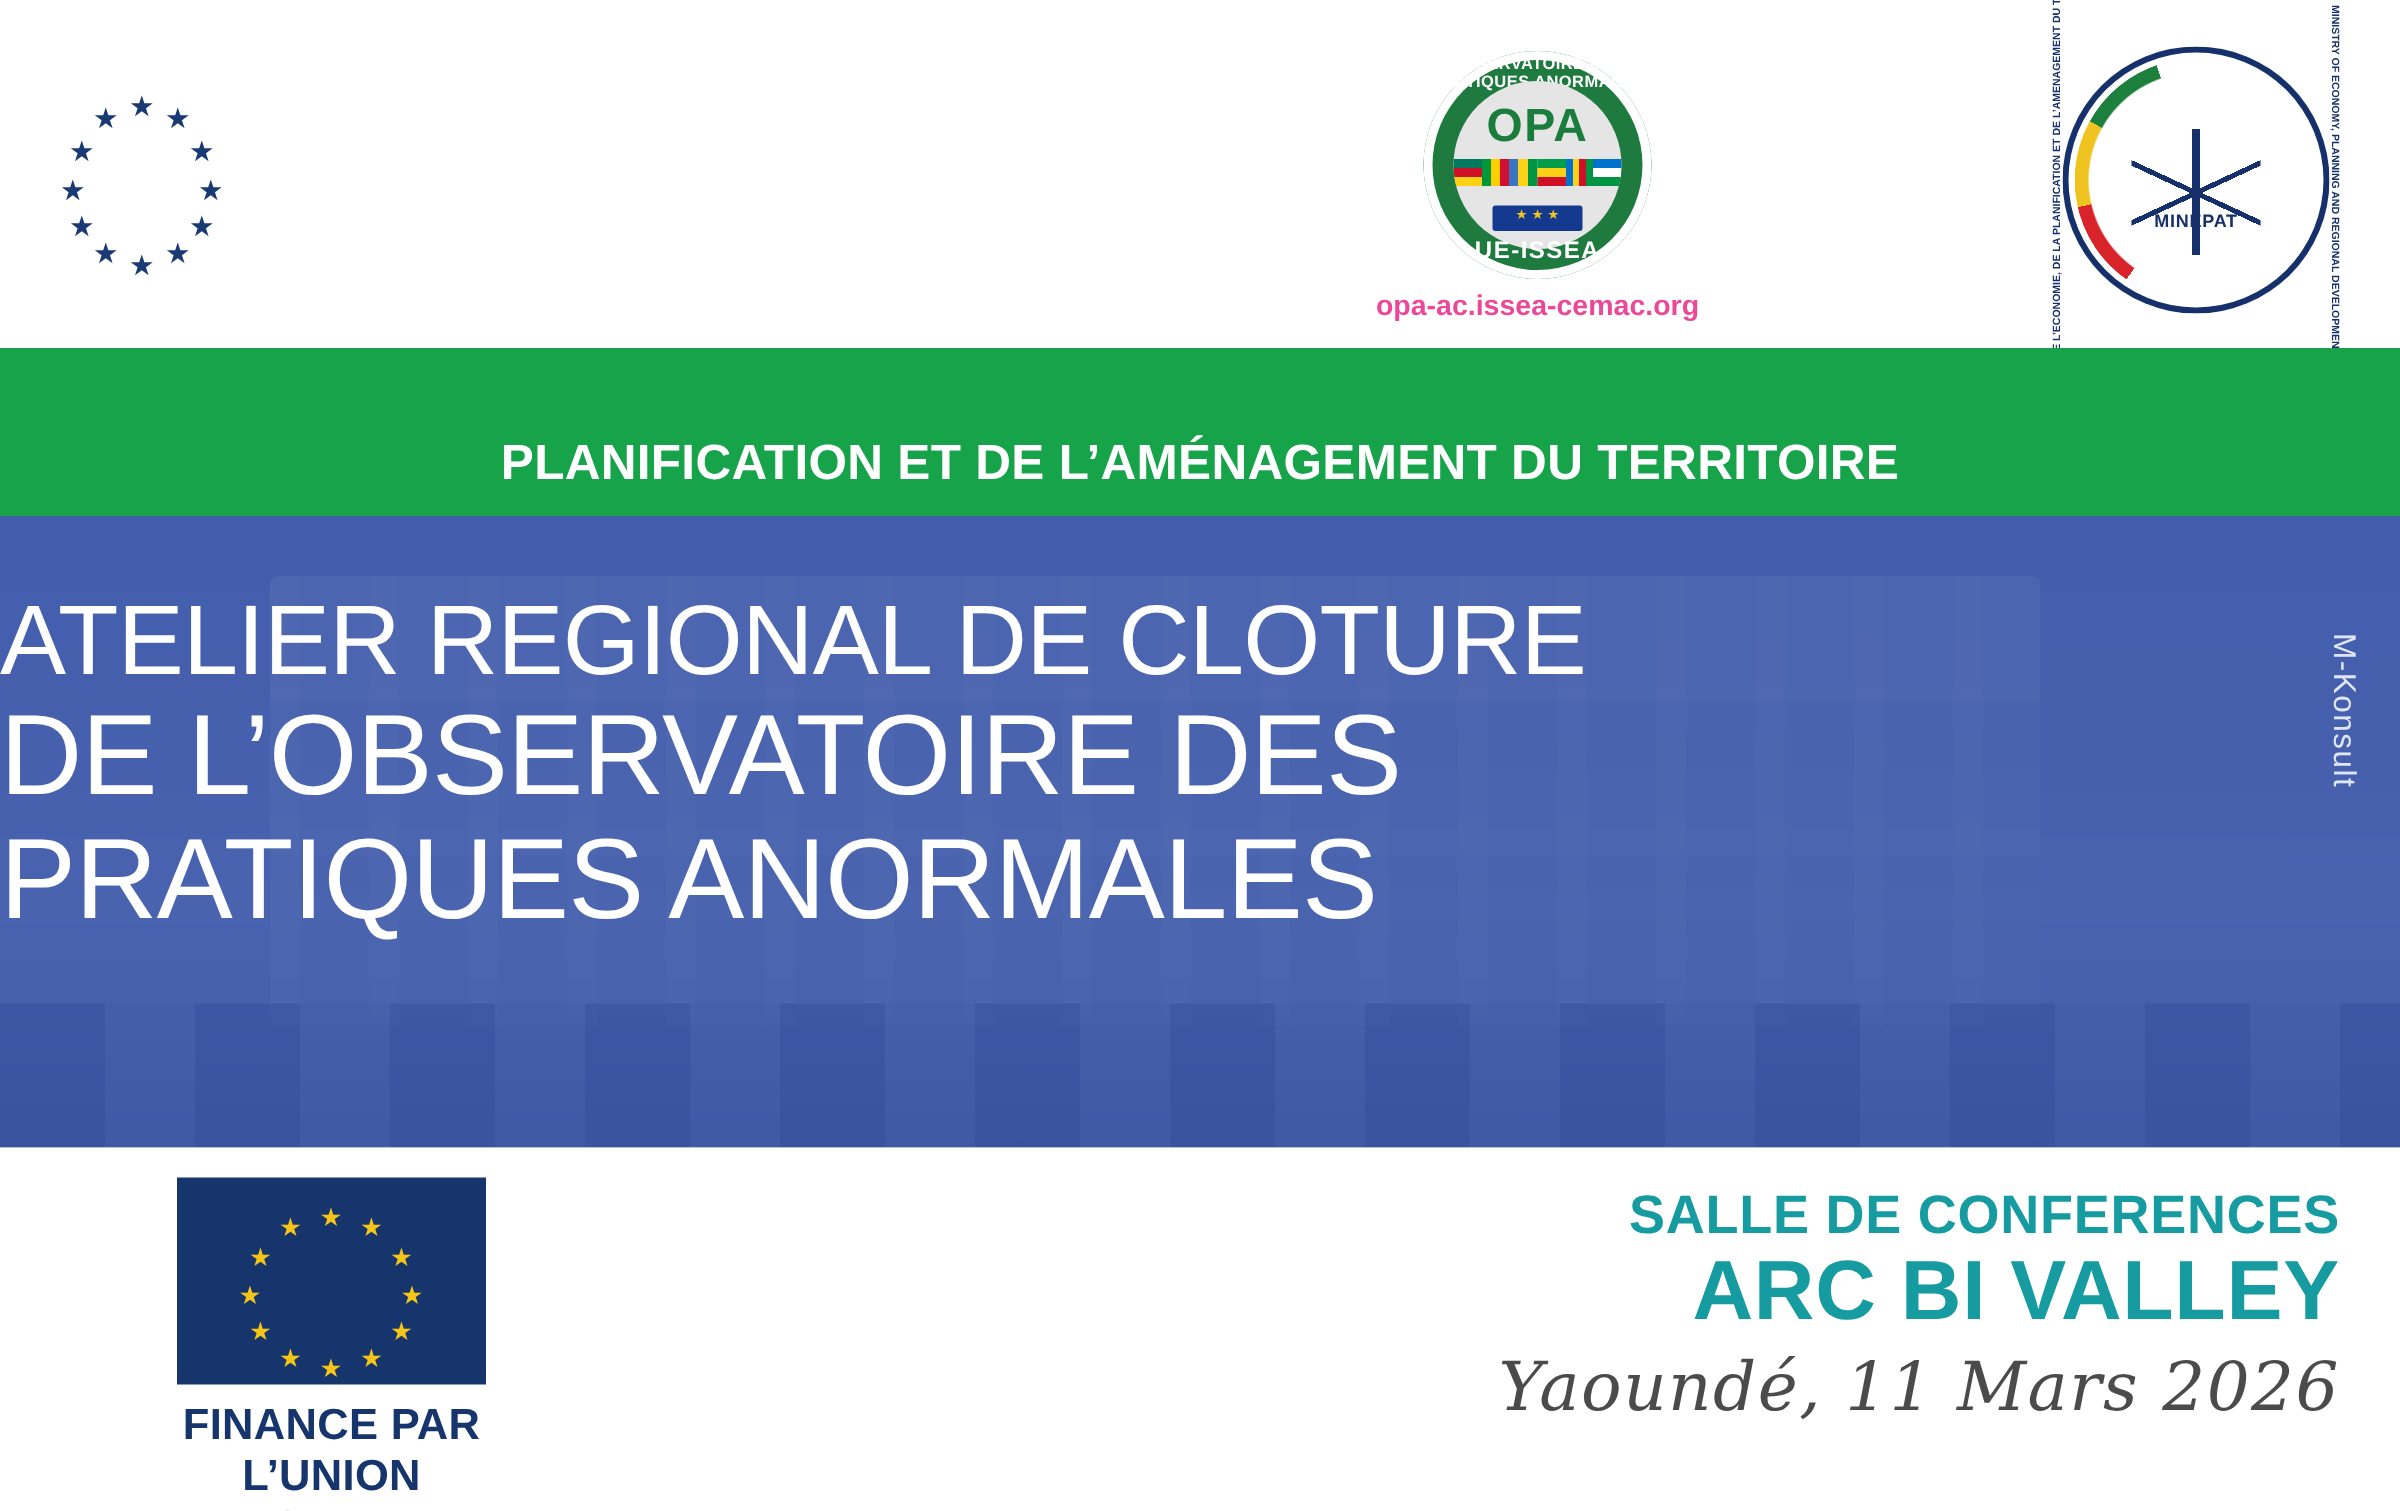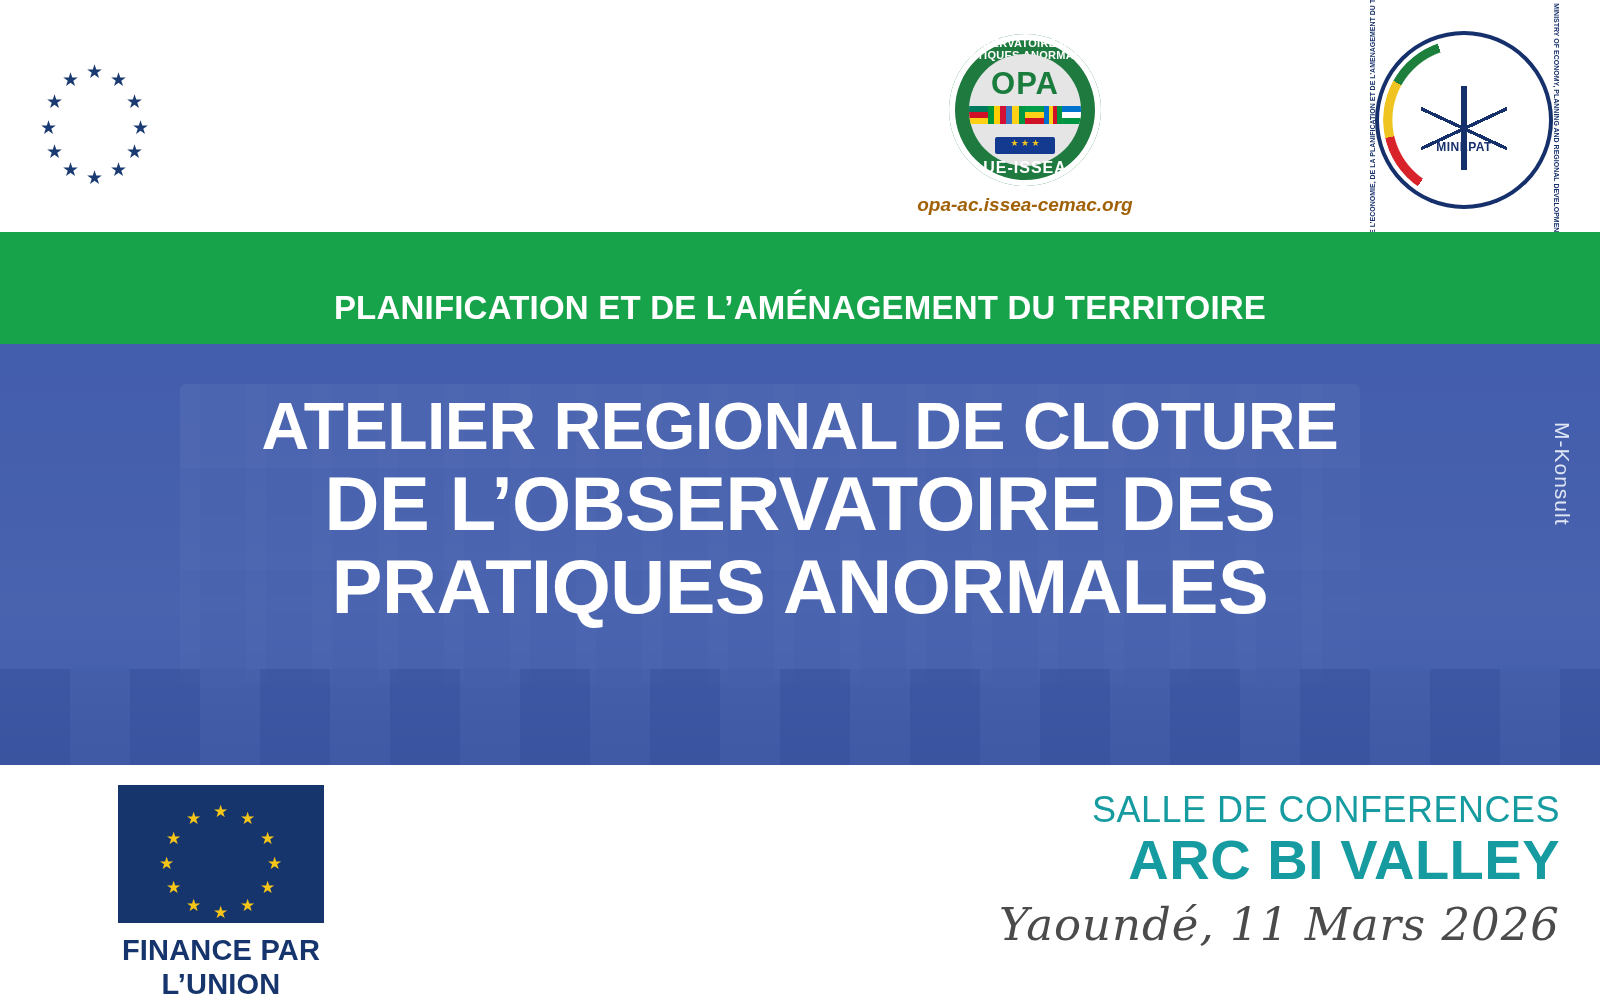--- a/index.html
+++ b/index.html
@@ -192,24 +192,23 @@
     position: absolute;
     left: 0; right: 0;
     text-align: center;
     color: #ffffff;
     font-weight: bold;
   }
   .opa-curve-top { top: 7px; font-size: 11px; letter-spacing: 0.3px; }
   .opa-curve-bottom { bottom: 13px; font-size: 16px; letter-spacing: 1px; }
   .opa-url {
     margin-top: 4px;
-    color: #a16207;
+    color: #ec4899;
     font-size: 19px;
     font-weight: bold;
-    font-style: italic;
   }
 
   
   .minepat-block {
     position: absolute;
     right: 36px;
     top: 22px;
     width: 200px;
     height: 196px;
   }
@@ -333,23 +332,22 @@
       linear-gradient(to bottom, rgba(40,60,110,0.25), rgba(40,60,110,0.45));
   }
   .hero-tint {
     position: absolute;
     inset: 0;
     background: rgba(56,84,166,0.80);
   }
   .hero-text {
     position: absolute;
     left: 0; right: 0; top: 48px;
-    text-align: center;
     color: #ffffff;
-    font-weight: bold;
+    font-weight: normal;
     letter-spacing: -0.5px;
   }
   .hero-line1 { font-size: 66px; line-height: 1.06; }
   .hero-line2 { font-size: 76px; line-height: 1.06; margin-top: 2px; }
   .hero-line3 { font-size: 76px; line-height: 1.06; margin-top: 2px; }
   .credit {
     position: absolute;
     right: 26px;
     top: 78px;
     color: #dfe6f5;
@@ -398,21 +396,21 @@
 
   .venue-block {
     position: absolute;
     right: 40px;
     top: 26px;
     text-align: right;
   }
   .venue-label {
     color: #159ba0;
     font-size: 36px;
-    font-weight: normal;
+    font-weight: bold;
     letter-spacing: 0.5px;
     line-height: 1.05;
     text-align: right;
   }
   .venue-name {
     color: #159ba0;
     font-size: 56px;
     font-weight: bold;
     letter-spacing: 0.5px;
     line-height: 1.02;

